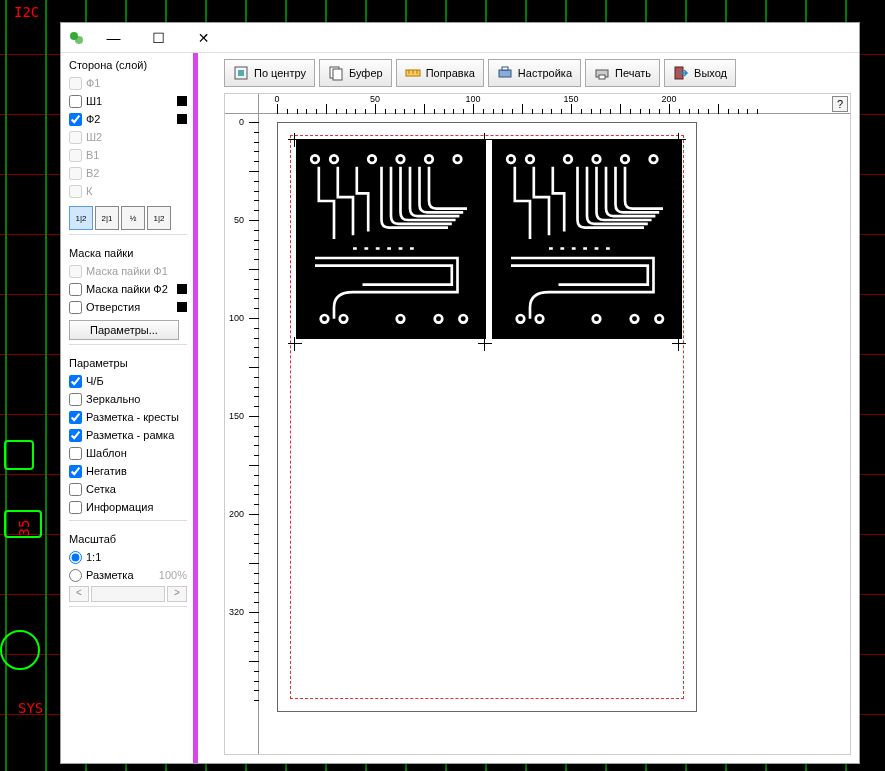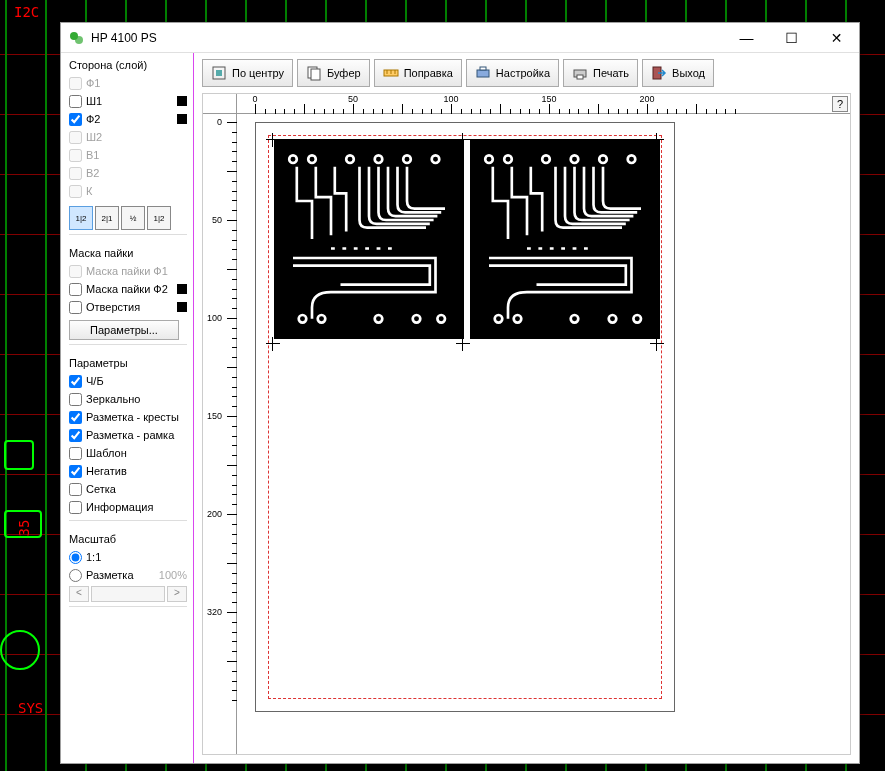--- a/index.html
+++ b/index.html
@@ -41,21 +41,21 @@
 .layerbtns .lbtn { width: 24px; height: 24px; border: 1px solid #888; background: #f5f5f5; font-size: 8px; display: flex; align-items: center; justify-content: center; }
 .layerbtns .lbtn.active { background: #d0e7ff; border-color: #5a9ee0; }
 .btn { padding: 3px 8px; font-size: 11px; border: 1px solid #aaa; background: linear-gradient(#fdfdfd,#eaeaea); }
 .btn.small { width: 110px; margin-top: 4px; }
 hr.sep { border: none; border-top: 1px solid #ddd; margin-top: 4px; }
 .spin-row { display: flex; gap: 2px; margin-top: 2px; }
 .spin-row .sp { width: 20px; height: 16px; border: 1px solid #ccc; background: #f6f6f6; font-size: 10px; text-align: center; color: #888; }
 .pct { color: #aaa; margin-left: auto; }
 
 
-.main { flex: 1; display: flex; flex-direction: column; border-left: 1px solid #d946ef; padding: 6px 8px 8px 8px; min-width: 0; }
+.main { flex: 1; display: flex; flex-direction: column; border-left: 5px solid #d946ef; padding: 6px 8px 8px 26px; min-width: 0; }
 .toolbar { display: flex; gap: 4px; margin-bottom: 6px; }
 .tbtn { height: 28px; padding: 0 8px; display: flex; align-items: center; gap: 5px; font-size: 11px; border: 1px solid #aaa; background: linear-gradient(#fdfdfd,#e8e8e8); }
 .tbtn.active { border: 2px solid #2a6dd4; padding: 0 7px; background: #eaf2ff; }
 .tbtn .tico { width: 16px; height: 16px; flex-shrink: 0; }
 
 .ruler-corner { position: absolute; left:0; top:0; width:34px; height:20px; background:#fff; border-right:1px solid #999; border-bottom:1px solid #999;}
 .canvas-wrap { flex:1; position: relative; background:#fff; border:1px solid #ccc; }
 .hruler { position:absolute; left:34px; right:0; top:0; height:20px; background:#fff; border-bottom:1px solid #999; font-size:9px; }
 .hruler .tick { position:absolute; top:10px; width:1px; height:10px; background:#000; }
 .hruler .lbl { position:absolute; top:0; transform:translateX(-50%); }
@@ -89,21 +89,20 @@
   <span class="txt txt2">SYS</span>
   <span class="txt txt3">35</span>
 </div>
 
 <div class="win">
   <div class="titlebar">
     <svg class="ico" viewBox="0 0 16 16">
         <circle cx="5" cy="6" r="4" fill="#3a3"></circle>
         <circle cx="10" cy="10" r="4" fill="#3a3" opacity=".7"></circle>
       </svg>
-    <span class="title">HP 4100 PS</span>
     <div class="wbtn">—</div>
     <div class="wbtn">☐</div>
     <div class="wbtn close">✕</div>
   </div>
 
   <div class="body-row">
 
     <div class="sidebar">
 
       <div class="group">

